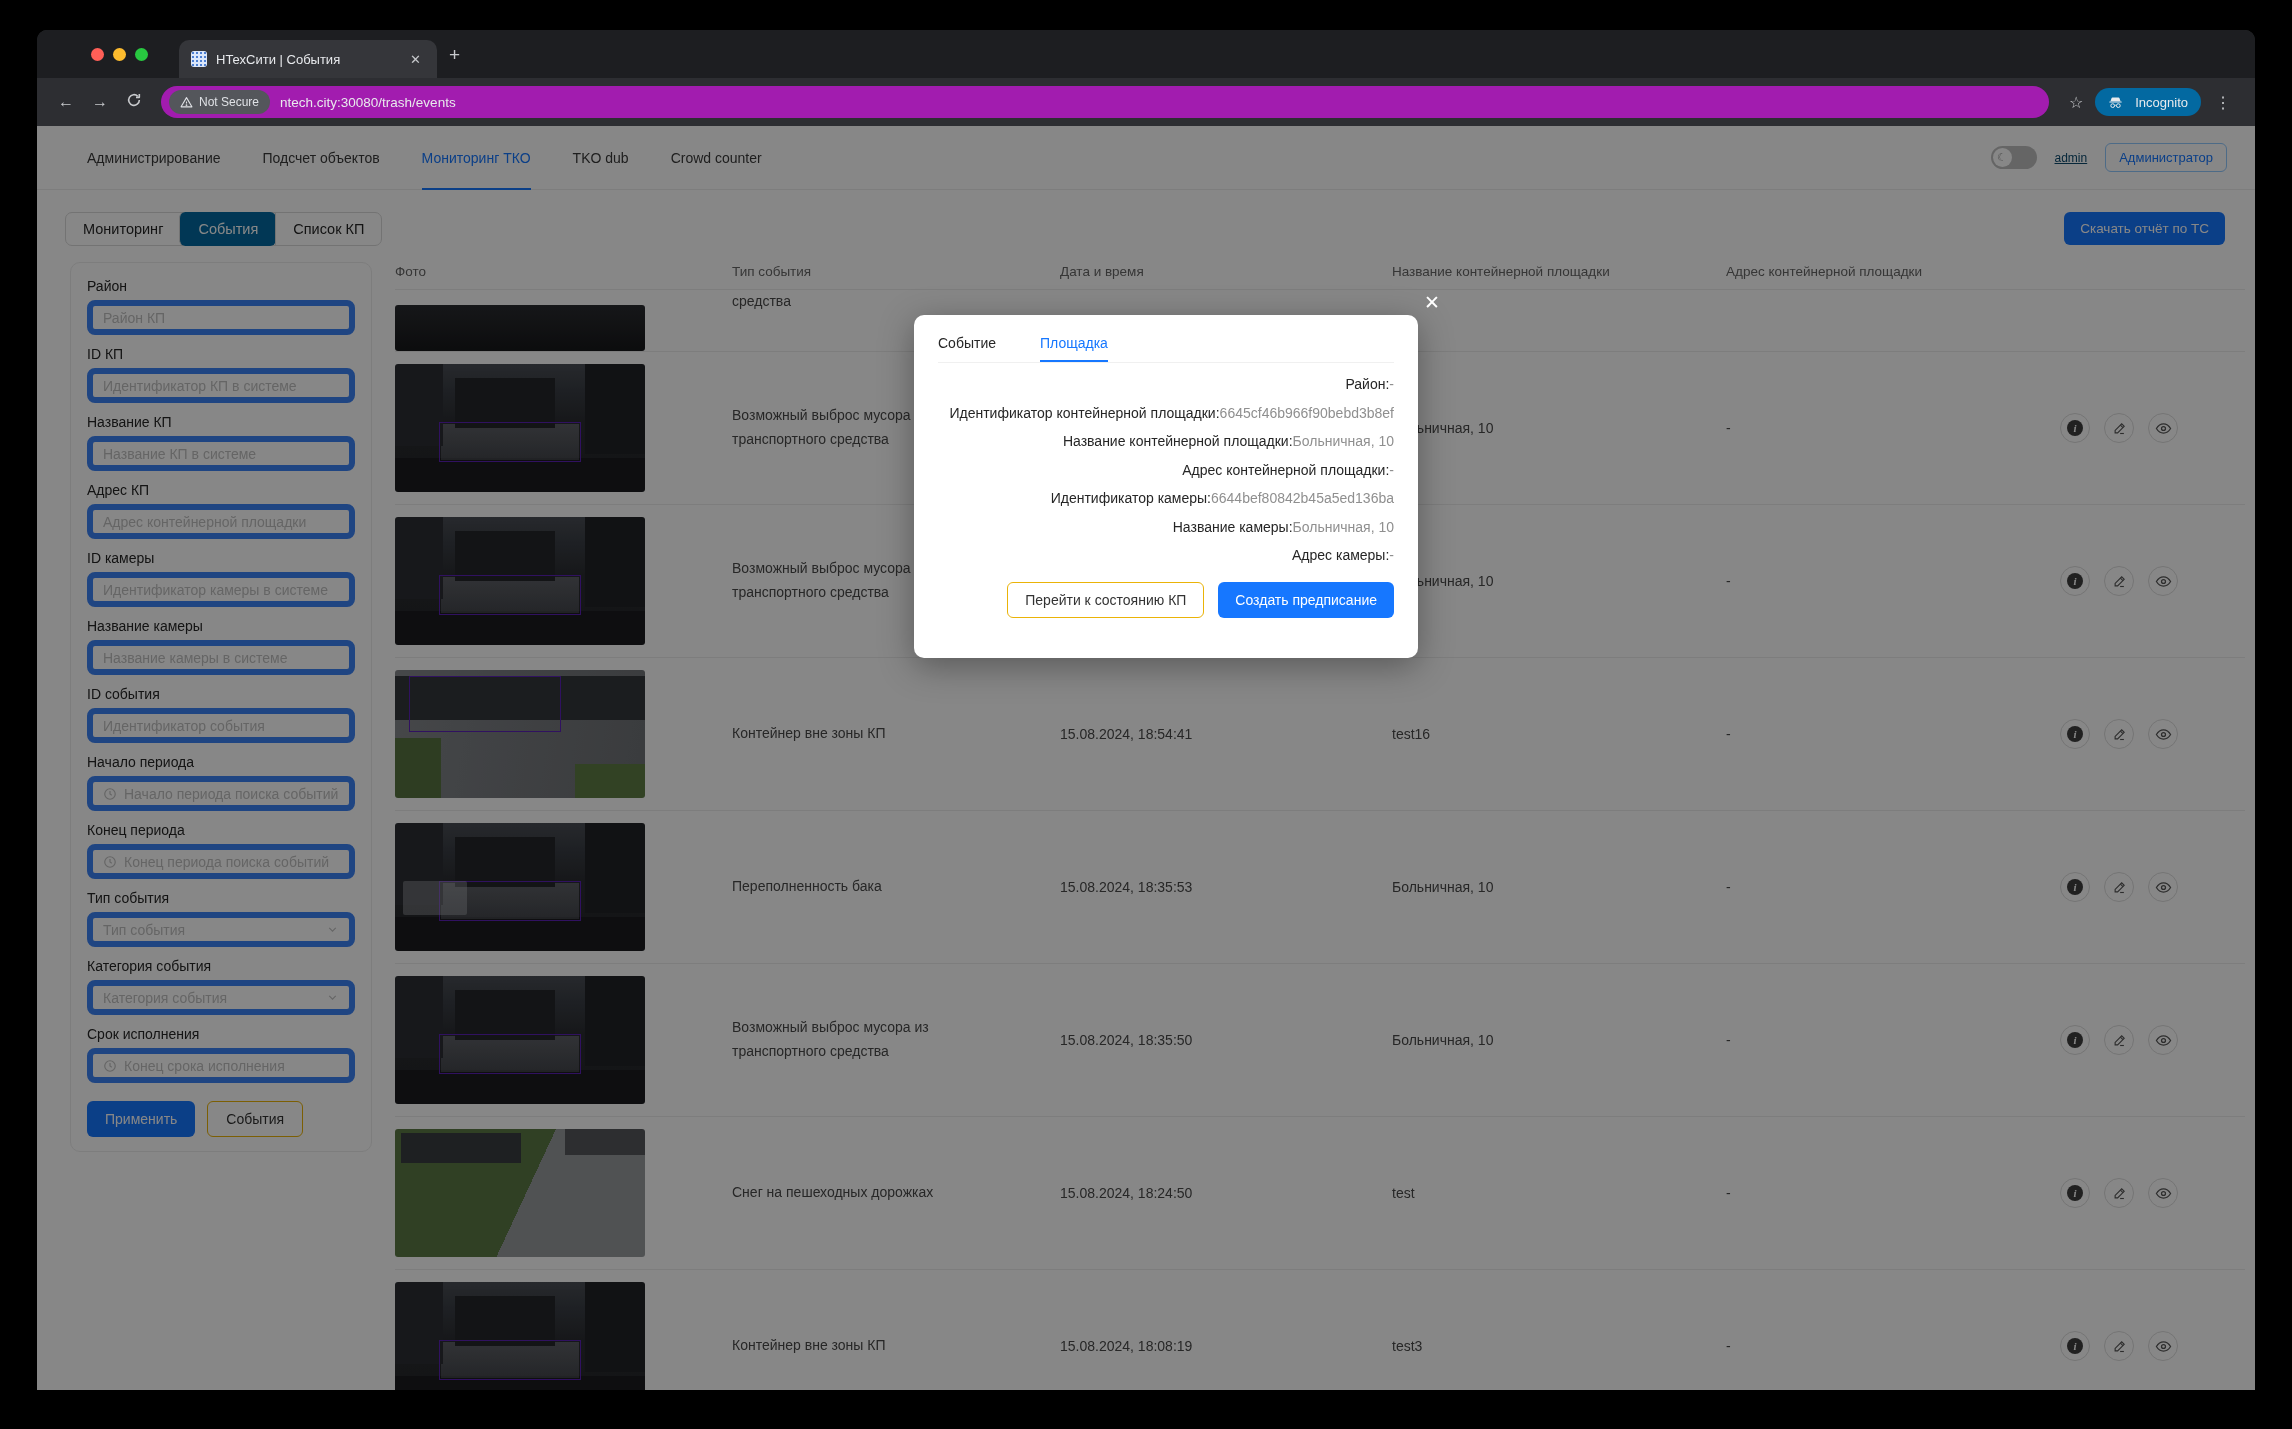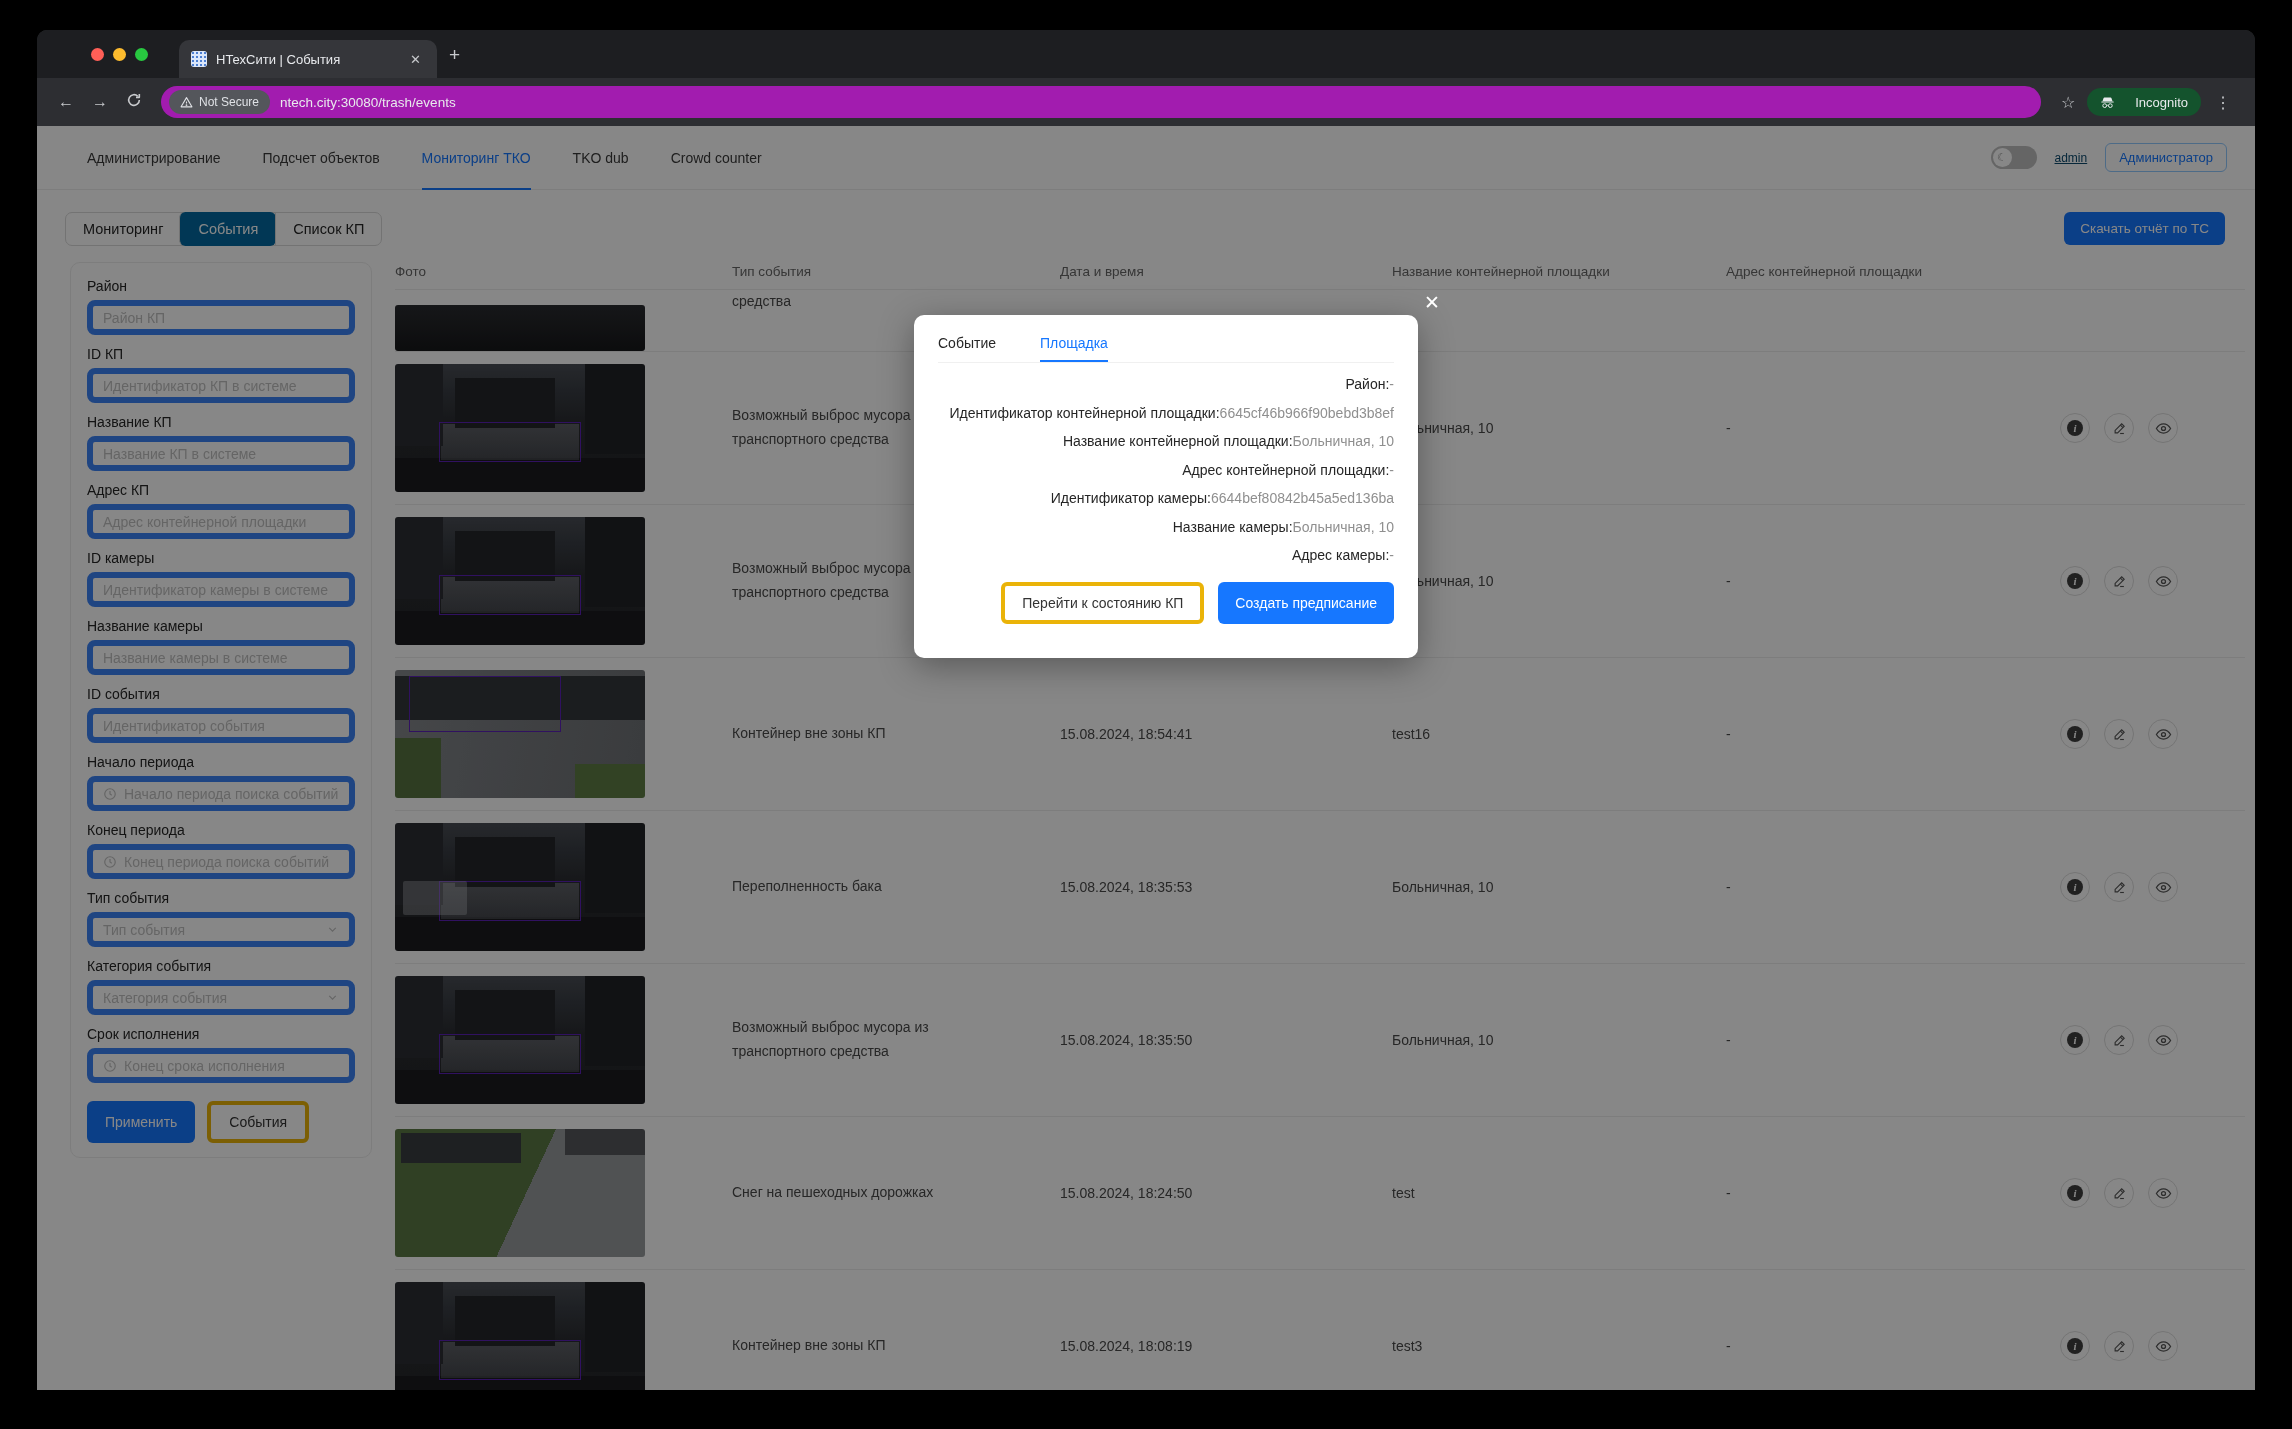--- a/index.html
+++ b/index.html
@@ -15,42 +15,42 @@
   .favicon { width:16px; height:16px; border-radius:3px; background:#dbe7fb; background-image:radial-gradient(#4d7fd1 1px, transparent 1.2px); background-size:4px 4px; flex:none; }
   .tab-title { color:#e8eaed; font-size:13px; flex:1; white-space:nowrap; overflow:hidden; }
   .tab-close { color:#c7c9cc; font-size:13px; padding:2px 4px; }
   .newtab { position:absolute; left:412px; top:14px; color:#c7c9cc; font-size:19px; }
   .toolbar { height:48px; background:#2d2e32; display:flex; align-items:center; padding:0 14px; gap:4px; }
   .nav-ico { color:#c7c9cc; font-size:16px; width:30px; text-align:center; flex:none; }
   .urlbar { flex:1; height:32px; background:#a21caf; border-radius:16px; display:flex; align-items:center; padding:0 6px 0 8px; gap:10px; margin:0 8px; }
   .nschip { background:#54565b; border-radius:12px; height:24px; display:flex; align-items:center; gap:6px; padding:0 11px; color:#dfe1e5; font-size:12px; flex:none; }
   .url { color:#e8eaed; font-size:13.5px; }
   .star { color:#c7c9cc; font-size:16px; padding:0 8px; }
-  .incog { background:#14532d; border-radius:14px; height:28px; padding:0 13px; display:flex; gap:20px; align-items:center; color:#e8eaed; font-size:13px; }
+  .incog { background:#0369a1; border-radius:14px; height:28px; padding:0 13px; display:flex; gap:12px; align-items:center; color:#e8eaed; font-size:13px; }
   .kebab { color:#c7c9cc; font-size:16px; letter-spacing:0; padding:0 10px; }
 
   
   .page { position:absolute; top:96px; left:0; right:0; bottom:0; background:#fff; overflow:hidden; }
   .appnav { height:64px; border-bottom:1px solid #ececec; display:flex; align-items:center; padding:0 28px 0 50px; gap:42px; }
   .nav-item { font-size:14px; color:#3a3a3a; height:64px; display:flex; align-items:center; cursor:pointer; }
   .nav-item.active { color:#1677ff; box-shadow:inset 0 -2px 0 #1677ff; }
   .nav-right { margin-left:auto; display:flex; align-items:center; gap:18px; }
   .toggle { width:46px; height:23px; border-radius:12px; background:rgba(0,0,0,0.25); position:relative; }
   .knob { position:absolute; left:2px; top:2px; width:19px; height:19px; border-radius:50%; background:#fff; color:#8c8c8c; font-size:11px; text-align:center; line-height:19px; }
   .user { font-size:12px; color:#0c4a6e;text-decoration:underline; }
   .rolebadge { border:1px solid #91caff; color:#1677ff; border-radius:6px; padding:6px 13px; font-size:13px; }
 
   .subnav { display:flex; align-items:flex-start; padding:22px 30px 0 28px; }
   .segmented { display:flex; border:1px solid #d9d9d9; border-radius:7px; background:#fff; }
   .seg { padding:8px 17px; font-size:14.5px; color:#262626; border-left:1px solid #d9d9d9; cursor:pointer; }
   .seg:first-child { border-left:none; }
   .seg.active { background:#0369a1; color:#fff; border-radius:6px; margin:-1px; padding:9px 18px;text-align:right; }
   .btn { border-radius:6px; font-size:13.5px; padding:9px 16px; cursor:pointer; border:none; display:inline-block; }
   .btn-primary { background:#1677ff; color:#fff; }
-  .btn-default { background:#fff; color:#333; border:4px solid #eab308; }
+  .btn-default { background:#fff; color:#333; border:1px solid #eab308; }
   .download { margin-left:auto; }
 
   
   .sidebar { position:absolute; left:33px; top:136px; width:302px; background:#fff; border:1px solid #ececec; border-radius:10px; padding:15px 16px 14px 16px; }
   .field { margin-bottom:11px; }
   .flabel { font-size:14px; color:#262626; margin-bottom:6px; }
   .inpwrap { position:relative; display:flex; align-items:center; height:35px; border:6px solid #3b82f6; border-radius:8px; padding:0 10px; gap:7px; background:#fff; }
   .inpwrap input { border:none; outline:none; flex:1; font-size:14px; color:#262626; font-family:"Liberation Sans",sans-serif; background:transparent; min-width:0; }
   .inpwrap input::placeholder { color:#bfbfbf; }
   .ph { flex:1; font-size:14px; color:#bfbfbf; white-space:nowrap; overflow:hidden; }

